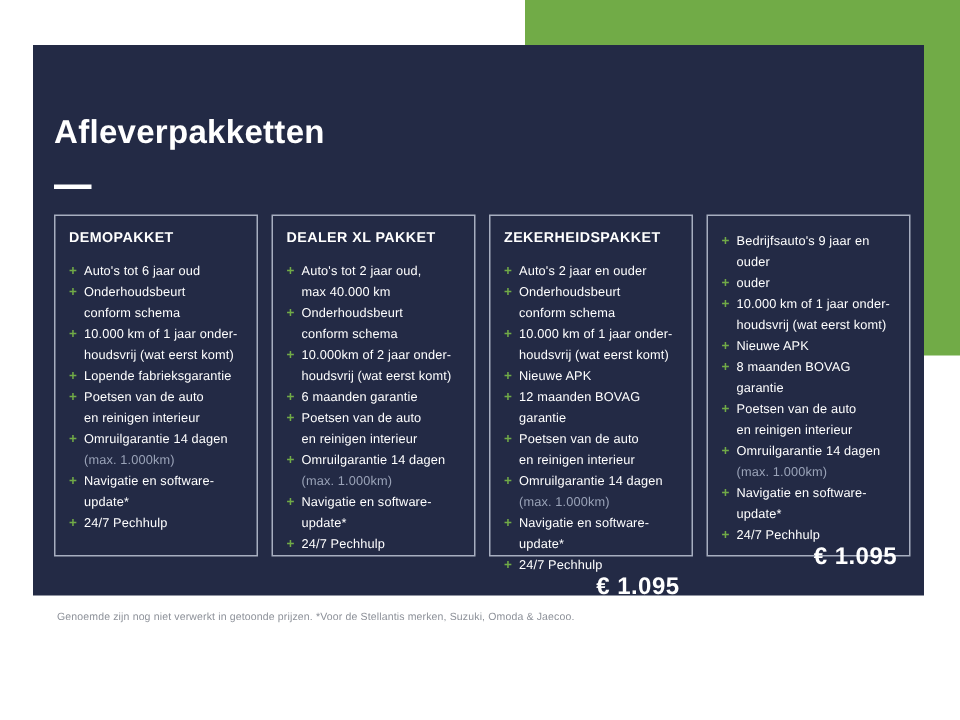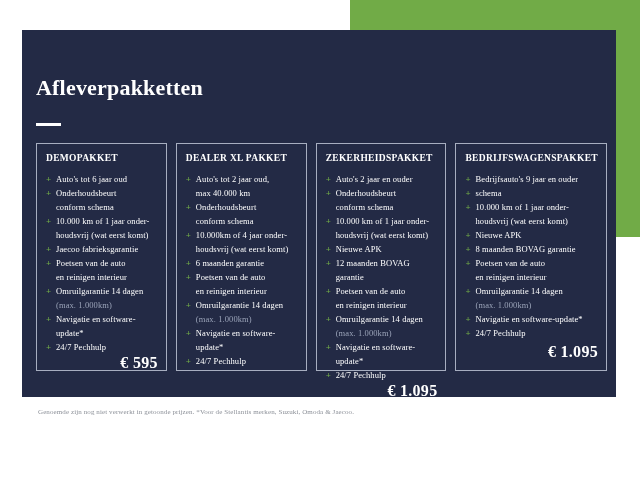--- a/index.html
+++ b/index.html
@@ -1,18 +1,18 @@
 <!DOCTYPE html>
 <html style="--navy: #232A45; --green: #71AB47; --dim_text: #9AA3B8; --card_border: #A7AEC0; --footnote_text: #8D9199;"><head>
 <meta charset="utf-8">
 <style>
   html,body { margin:0; padding:0; background:#ffffff; }
   .page {
     position:relative; width:640px; height:460px; background:#ffffff;
-    overflow:hidden; font-family:Liberation Serif, serif;
+    overflow:hidden; font-family:Liberation Sans, sans-serif;
   }
   .green-block {
     position:absolute; left:350px; top:0; width:290px; height:237px;
     background:var(--green, #71AB47);
   }
   .panel {
     position:absolute; left:22px; top:30px; width:594px; height:367px;
     background:var(--navy, #232A45); box-sizing:border-box;
   }
   .title {
@@ -82,21 +82,21 @@
             <li class="feature">
               <span class="plus">+</span>
               <span class="lines">
                 <div class="line">10.000 km of 1 jaar onder-</div>
                 <div class="line">houdsvrij (wat eerst komt)</div>
               </span>
             </li>
             <li class="feature">
               <span class="plus">+</span>
               <span class="lines">
-                <div class="line">Jaecoo fabrieksgarantie</div>
+                <div class="line">Lopende fabrieksgarantie</div>
               </span>
             </li>
             <li class="feature">
               <span class="plus">+</span>
               <span class="lines">
                 <div class="line">Poetsen van de auto</div>
                 <div class="line">en reinigen interieur</div>
               </span>
             </li>
             <li class="feature">
@@ -112,21 +112,20 @@
                 <div class="line">Navigatie en software-update*</div>
               </span>
             </li>
             <li class="feature">
               <span class="plus">+</span>
               <span class="lines">
                 <div class="line">24/7 Pechhulp</div>
               </span>
             </li>
           </ul>
-          <div class="price">€ 595</div>
         </div>
         <div class="card">
           <h2 class="card-title">DEALER XL PAKKET</h2>
           <ul class="features">
             <li class="feature">
               <span class="plus">+</span>
               <span class="lines">
                 <div class="line">Auto's tot 2 jaar oud,</div>
                 <div class="line">max 40.000 km</div>
               </span>
@@ -134,21 +133,21 @@
             <li class="feature">
               <span class="plus">+</span>
               <span class="lines">
                 <div class="line">Onderhoudsbeurt</div>
                 <div class="line">conform schema</div>
               </span>
             </li>
             <li class="feature">
               <span class="plus">+</span>
               <span class="lines">
-                <div class="line">10.000km of 4 jaar onder-</div>
+                <div class="line">10.000km of 2 jaar onder-</div>
                 <div class="line">houdsvrij (wat eerst komt)</div>
               </span>
             </li>
             <li class="feature">
               <span class="plus">+</span>
               <span class="lines">
                 <div class="line">6 maanden garantie</div>
               </span>
             </li>
             <li class="feature">
@@ -237,32 +236,31 @@
             <li class="feature">
               <span class="plus">+</span>
               <span class="lines">
                 <div class="line">24/7 Pechhulp</div>
               </span>
             </li>
           </ul>
           <div class="price">€ 1.095</div>
         </div>
         <div class="card">
-          <h2 class="card-title">BEDRIJFSWAGENSPAKKET</h2>
           <ul class="features">
             <li class="feature">
               <span class="plus">+</span>
               <span class="lines">
                 <div class="line">Bedrijfsauto's 9 jaar en ouder</div>
               </span>
             </li>
             <li class="feature">
               <span class="plus">+</span>
               <span class="lines">
-                <div class="line">schema</div>
+                <div class="line">ouder</div>
               </span>
             </li>
             <li class="feature">
               <span class="plus">+</span>
               <span class="lines">
                 <div class="line">10.000 km of 1 jaar onder-</div>
                 <div class="line">houdsvrij (wat eerst komt)</div>
               </span>
             </li>
             <li class="feature">

